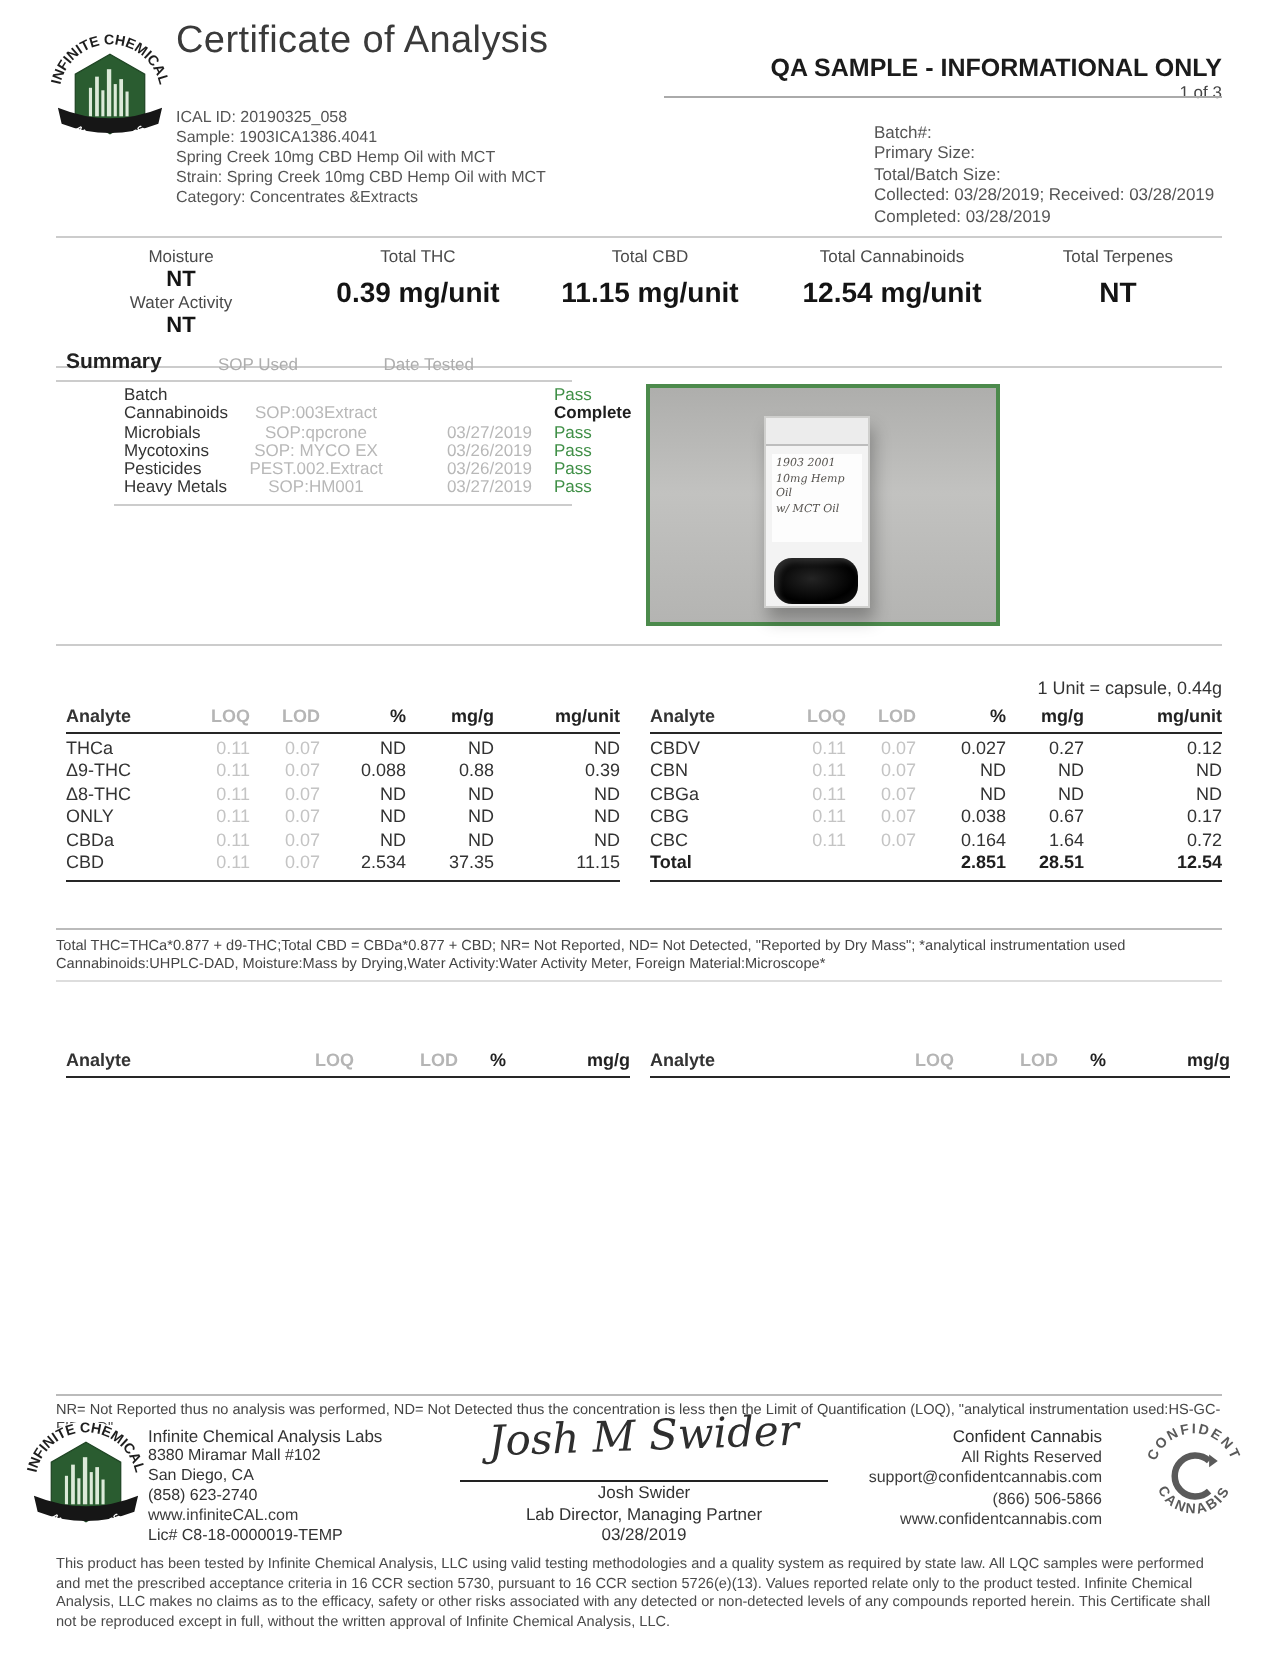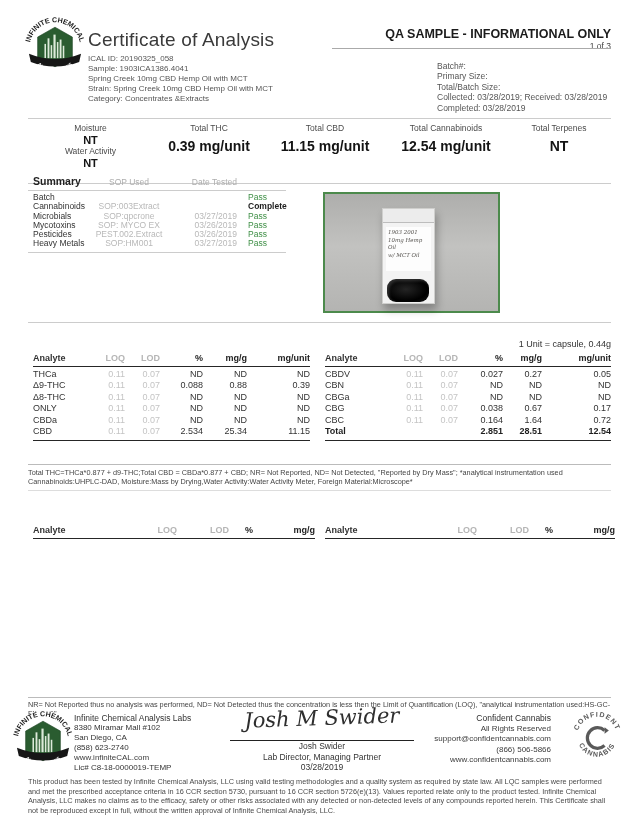--- a/index.html
+++ b/index.html
@@ -2,41 +2,41 @@
 <html><head>
 <meta charset="utf-8">
 <style>
   html,body{margin:0;padding:0;background:#888;}
   .page{position:relative;width:639px;height:839px;background:#fff;margin:0 auto;
         font-family:"Liberation Sans",sans-serif;color:#333;overflow:hidden;}
   .abs{position:absolute;}
   .hr{position:absolute;height:1px;background:#ccc;left:28px;right:28px;}
 
   
-  .title{left:88px;top:29px;font-size:19px;color:#3a3a3a;letter-spacing:.2px;}
+  .title{left:88px;top:10px;font-size:19px;color:#3a3a3a;letter-spacing:.2px;}
   .sample-info{left:88px;top:54px;font-size:8px;line-height:10px;color:#555;}
   .qa{right:28px;top:27px;font-size:12.5px;font-weight:700;color:#1b1b1b;text-align:center;}
   .pageno{right:28px;top:41px;font-size:8.5px;color:#444;}
   .qa-line{position:absolute;left:332px;right:28px;top:48px;height:1px;background:#aaa;}
   .batch-info{left:437px;top:61px;font-size:8.5px;line-height:10.4px;color:#555;}
 
   
   .stats{left:28px;top:123px;width:583px;display:flex;}
   .stat{text-align:center;}
   .stat .lbl{font-size:8.5px;color:#4a4a4a;line-height:11px;}
   .stat .big{font-size:14px;font-weight:700;color:#141414;margin-top:4px;}
   .stat .nt{font-size:11px;font-weight:700;color:#141414;line-height:12px;}
 
   
   .summary{left:28px;top:175px;width:258px;font-size:8.5px;}
   .s-head{display:grid;grid-template-columns:62px 68px 74px auto;padding:0 0 3px 5px;
           border-bottom:1px solid #ccc;align-items:end;}
   .s-head .t{font-size:10.5px;font-weight:700;color:#222;}
   .s-head .h{color:#adadad;font-size:8.5px;}
-  .s-rows{padding:2px 0 3px 5px;border-bottom:1px solid #ccc;}
+  .s-rows{padding:2px 0 3px 5px;border-bottom:1px solid #ccc;margin-left:29px;}
   .srow{display:grid;grid-template-columns:62px 68px 74px auto;line-height:9.3px;}
   .s-name{color:#333;}
   .s-sop{color:#b8b8b8;text-align:center;}
   .s-date{color:#b8b8b8;text-align:right;}
   .s-status{padding-left:11px;}
   .s-status.pass{color:#3f8f46;}
   .s-status.complete{color:#1e1e1e;font-weight:700;}
 
   
   .photo{left:323px;top:192px;width:177px;height:121px;border:2px solid #4c8a4c;box-sizing:border-box;
@@ -301,21 +301,21 @@
           <span>ND</span>
           <span>ND</span>
           <span>ND</span>
         </div>
 
         <div class="crow">
           <span class="a">CBD</span>
           <span class="g">0.11</span>
           <span class="g">0.07</span>
           <span>2.534</span>
-          <span>25.34</span>
+          <span>37.35</span>
           <span>11.15</span>
         </div>
       </div>
   </div>
 
   <div class="ctable ct-right">
     <div class="crow head">
       <span class="a">Analyte</span>
       <span class="g">LOQ</span>
       <span class="g">LOD</span>
@@ -324,21 +324,21 @@
       <span>mg/unit</span>
     </div>
     <div class="c-rows">
 
         <div class="crow">
           <span class="a">CBDV</span>
           <span class="g">0.11</span>
           <span class="g">0.07</span>
           <span>0.027</span>
           <span>0.27</span>
-          <span>0.05</span>
+          <span>0.12</span>
         </div>
 
         <div class="crow">
           <span class="a">CBN</span>
           <span class="g">0.11</span>
           <span class="g">0.07</span>
           <span>ND</span>
           <span>ND</span>
           <span>ND</span>
         </div>

